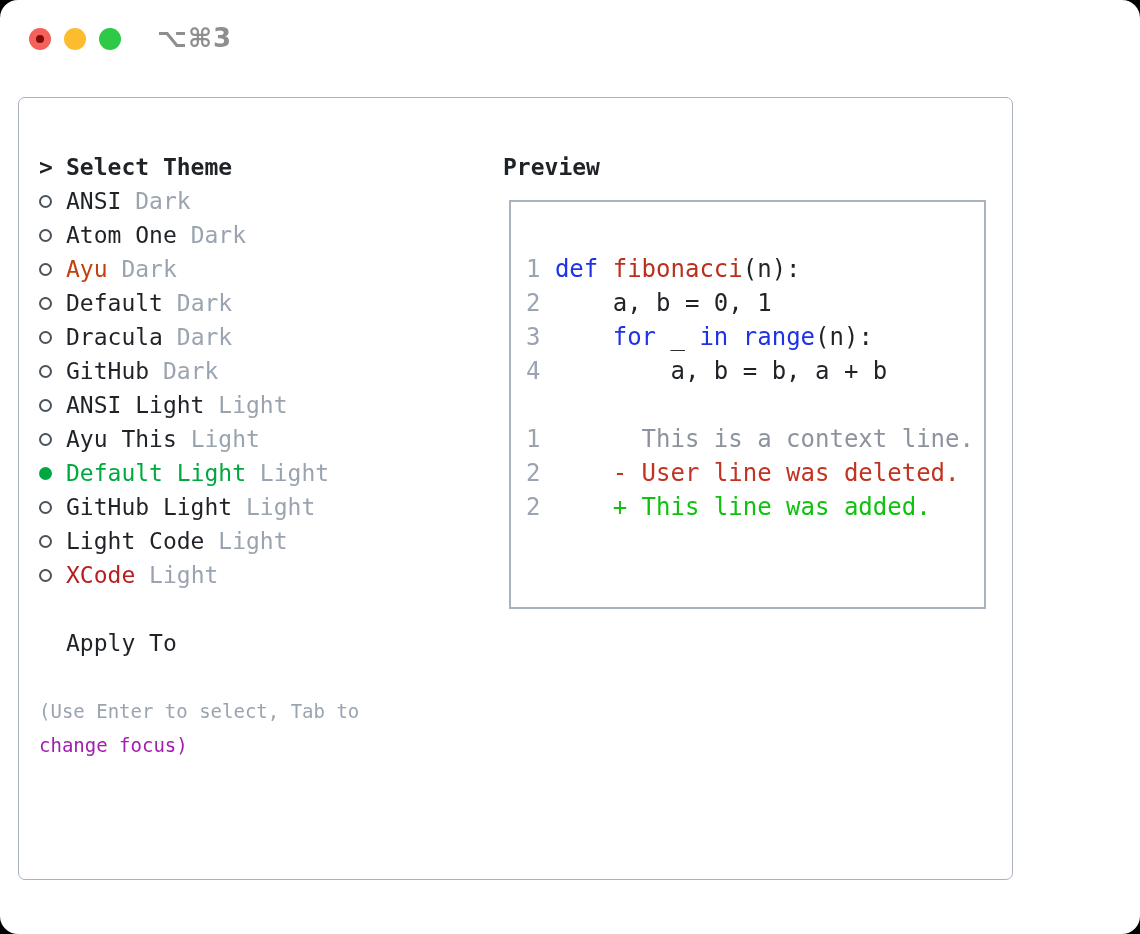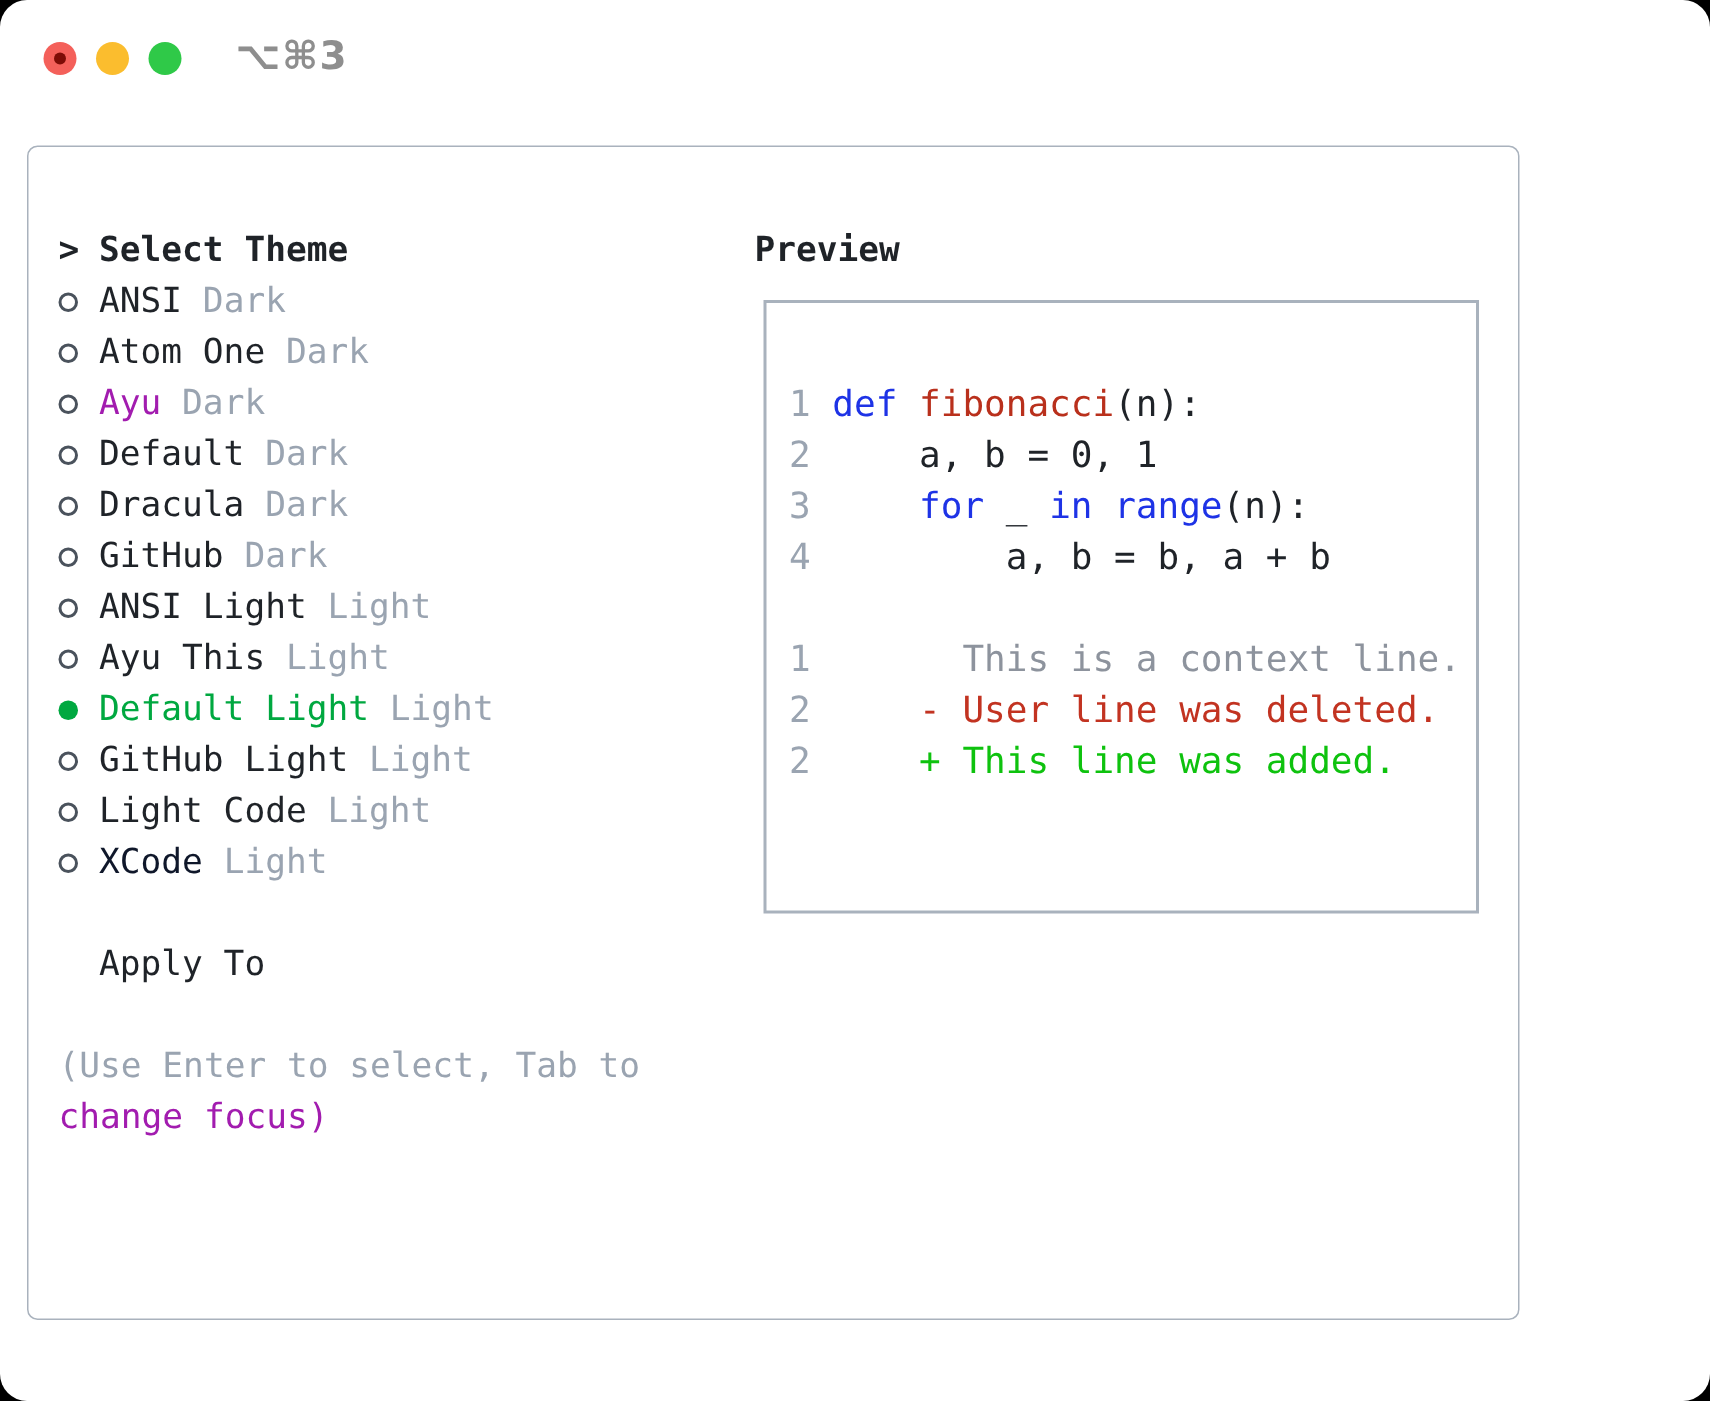--- a/index.html
+++ b/index.html
@@ -38,21 +38,21 @@
   .row{
     display:flex;align-items:center;height:34px;
     font-size:23px;white-space:pre;color:#1F2328;
   }
   .marker{width:27px;flex:0 0 auto;display:flex;align-items:center;}
   .hdr{font-weight:bold;}
   .cursor{font-weight:bold;}
   .ring{width:9px;height:9px;border-radius:50%;border:2px solid #4A525C;box-sizing:content-box;}
   .dot{width:13px;height:13px;border-radius:50%;}
   .spacer{height:34px;}
-  .hint-line{height:34px;line-height:34px;font-size:23px;white-space:pre;}
+  .hint-line{height:34px;line-height:34px;font-size:19px;white-space:pre;}
   
   .preview-box{
     margin-left:6px;margin-top:16px;
     width:477px;height:409px;box-sizing:border-box;
     border:2px solid #A9B2BD;
     padding:50px 0 0 15px;
     background:#ffffff;
   }
   .pline{height:34px;line-height:34px;font-size:24px;white-space:pre;}
 </style>
@@ -75,30 +75,30 @@
   <div class="panel">
 
     <div class="left-col">
       <div class="row">
         <span class="marker cursor">&gt;</span><span class="hdr">Select Theme</span>
       </div>
 
       <div id="theme-list">
           <div class="row"><span class="marker"><span class="ring" style="border-color: rgb(74, 82, 92);"></span></span><span style="color: rgb(31, 35, 40);">ANSI</span><span style="color: rgb(154, 164, 177);"> Dark</span></div>
           <div class="row"><span class="marker"><span class="ring" style="border-color: rgb(74, 82, 92);"></span></span><span style="color: rgb(31, 35, 40);">Atom One</span><span style="color: rgb(154, 164, 177);"> Dark</span></div>
-          <div class="row"><span class="marker"><span class="ring" style="border-color: rgb(74, 82, 92);"></span></span><span style="color: #a21caf;">Ayu</span><span style="color: rgb(154, 164, 177);"> Dark</span></div>
+          <div class="row"><span class="marker"><span class="ring" style="border-color: rgb(74, 82, 92);"></span></span><span style="color: #c2410c;">Ayu</span><span style="color: rgb(154, 164, 177);"> Dark</span></div>
           <div class="row"><span class="marker"><span class="ring" style="border-color: rgb(74, 82, 92);"></span></span><span style="color: rgb(31, 35, 40);">Default</span><span style="color: rgb(154, 164, 177);"> Dark</span></div>
           <div class="row"><span class="marker"><span class="ring" style="border-color: rgb(74, 82, 92);"></span></span><span style="color: rgb(31, 35, 40);">Dracula</span><span style="color: rgb(154, 164, 177);"> Dark</span></div>
           <div class="row"><span class="marker"><span class="ring" style="border-color: rgb(74, 82, 92);"></span></span><span style="color: rgb(31, 35, 40);">GitHub</span><span style="color: rgb(154, 164, 177);"> Dark</span></div>
           <div class="row"><span class="marker"><span class="ring" style="border-color: rgb(74, 82, 92);"></span></span><span style="color: rgb(31, 35, 40);">ANSI Light</span><span style="color: rgb(154, 164, 177);"> Light</span></div>
           <div class="row"><span class="marker"><span class="ring" style="border-color: rgb(74, 82, 92);"></span></span><span style="color: rgb(31, 35, 40);">Ayu This</span><span style="color: rgb(154, 164, 177);"> Light</span></div>
           <div class="row"><span class="marker"><span class="dot" style="background: rgb(0, 168, 64);"></span></span><span style="color: rgb(0, 168, 64);">Default Light</span><span style="color: rgb(154, 164, 177);"> Light</span></div>
           <div class="row"><span class="marker"><span class="ring" style="border-color: rgb(74, 82, 92);"></span></span><span style="color: rgb(31, 35, 40);">GitHub Light</span><span style="color: rgb(154, 164, 177);"> Light</span></div>
           <div class="row"><span class="marker"><span class="ring" style="border-color: rgb(74, 82, 92);"></span></span><span style="color: rgb(31, 35, 40);">Light Code</span><span style="color: rgb(154, 164, 177);"> Light</span></div>
-          <div class="row"><span class="marker"><span class="ring" style="border-color: rgb(74, 82, 92);"></span></span><span style="color: #0f172a;">XCode</span><span style="color: rgb(154, 164, 177);"> Light</span></div>
+          <div class="row"><span class="marker"><span class="ring" style="border-color: rgb(74, 82, 92);"></span></span><span style="color: #b91c1c;">XCode</span><span style="color: rgb(154, 164, 177);"> Light</span></div>
         </div>
 
       <div class="spacer"></div>
 
       <div class="row">
         <span class="marker"></span><span>Apply To</span>
       </div>
 
 
       <div class="spacer"></div>

